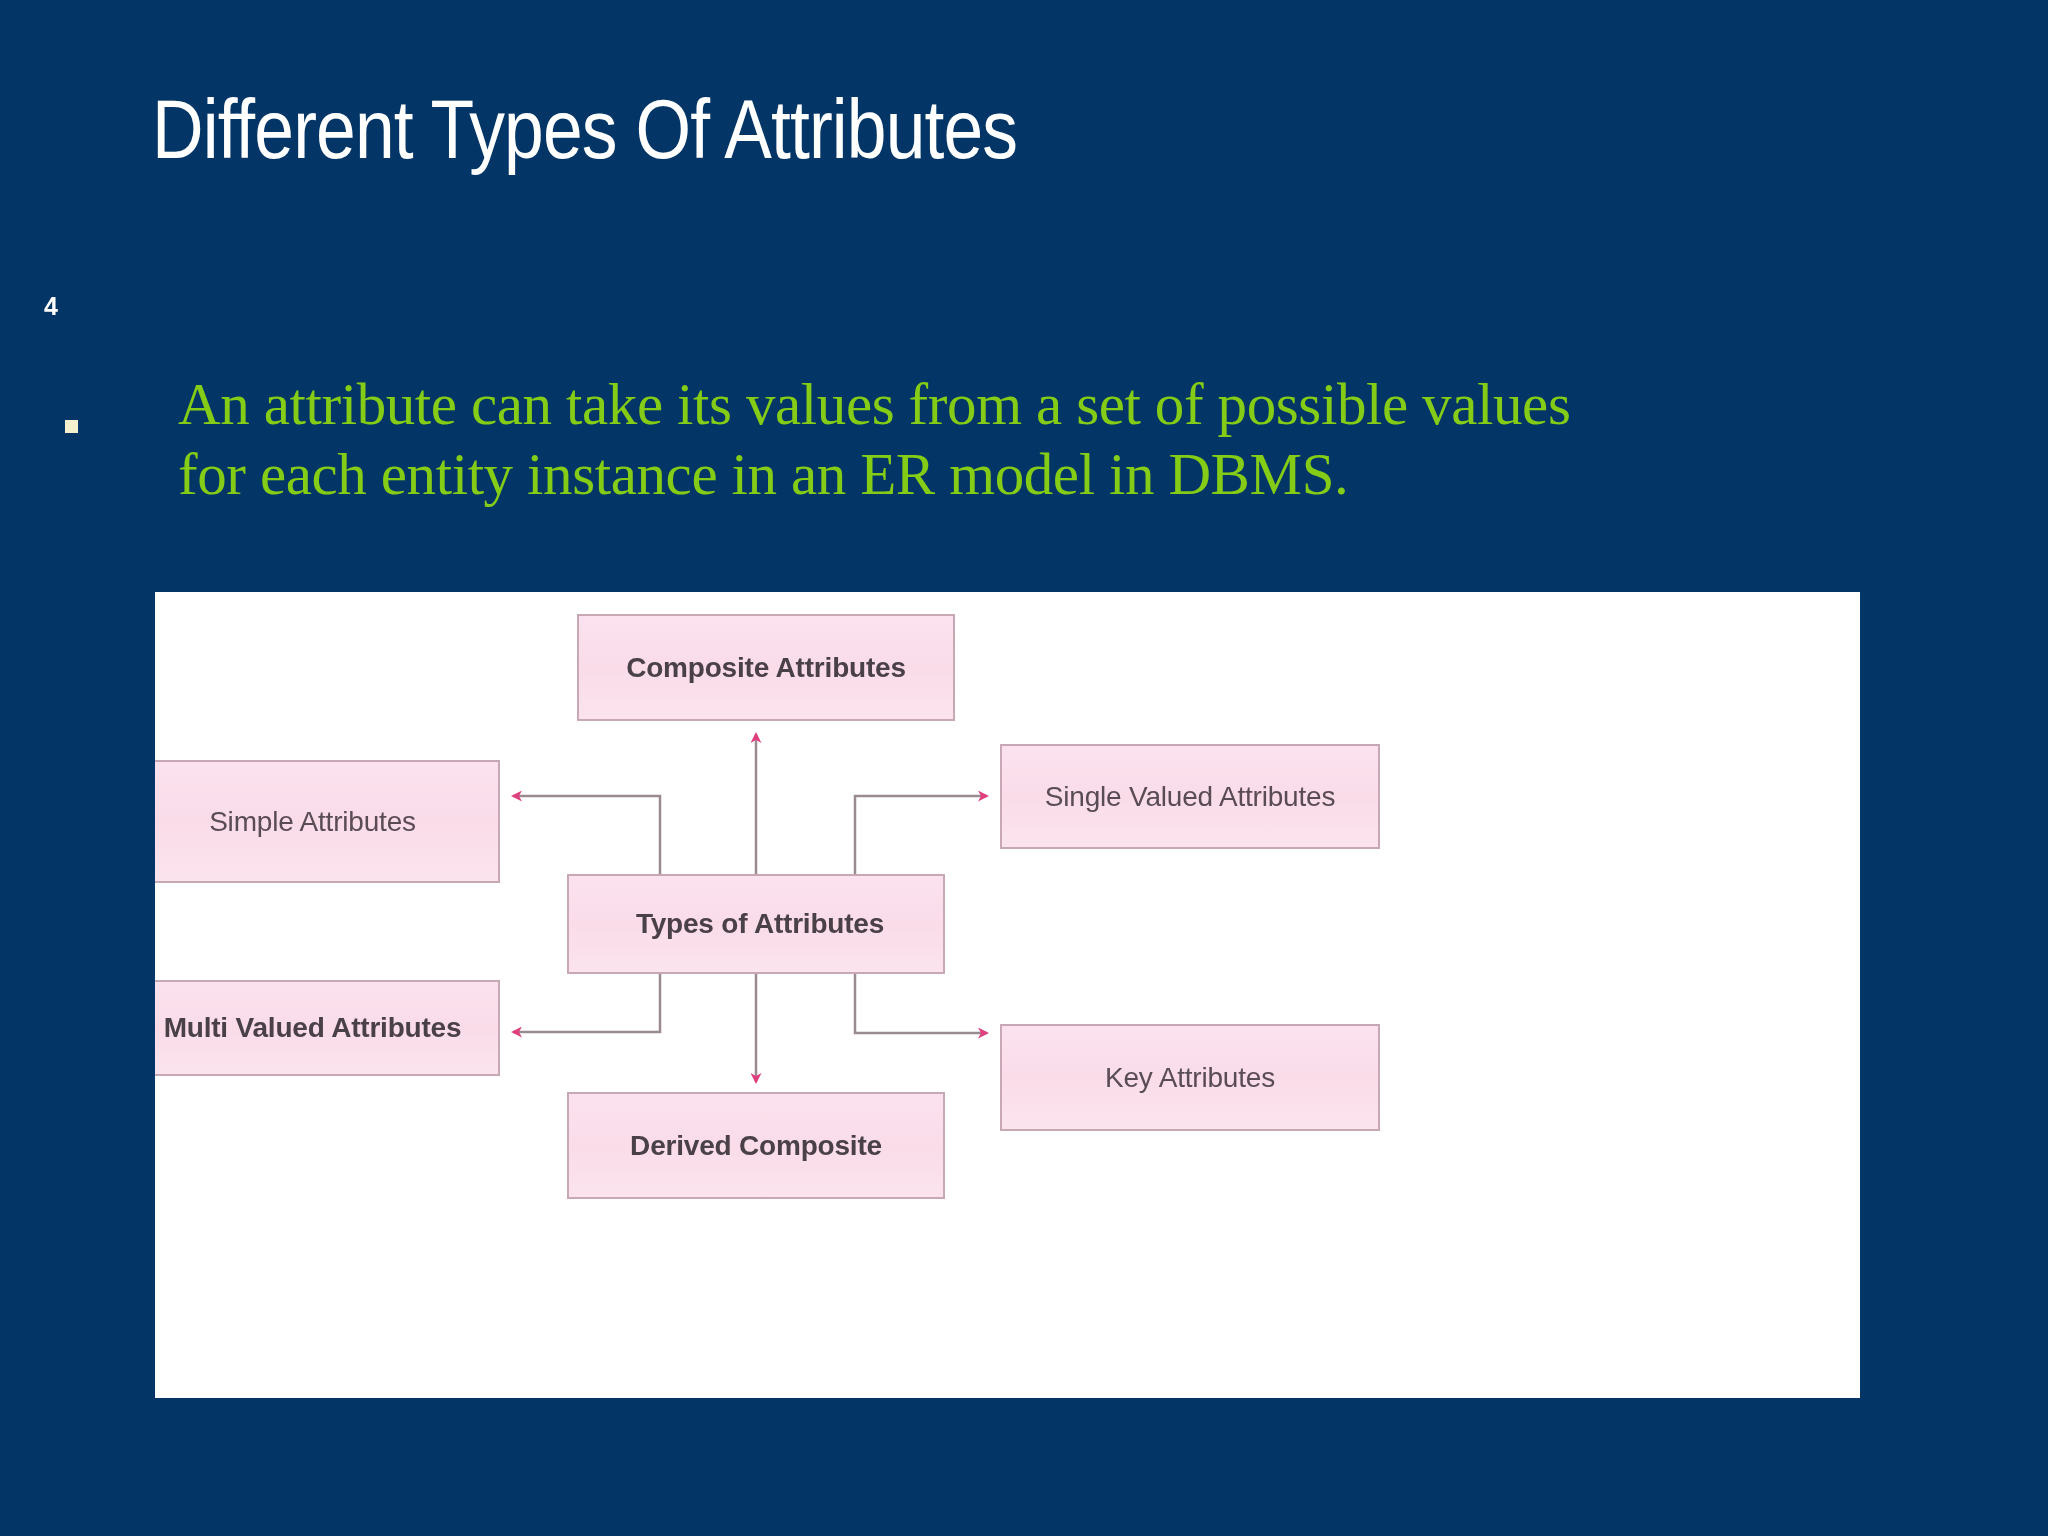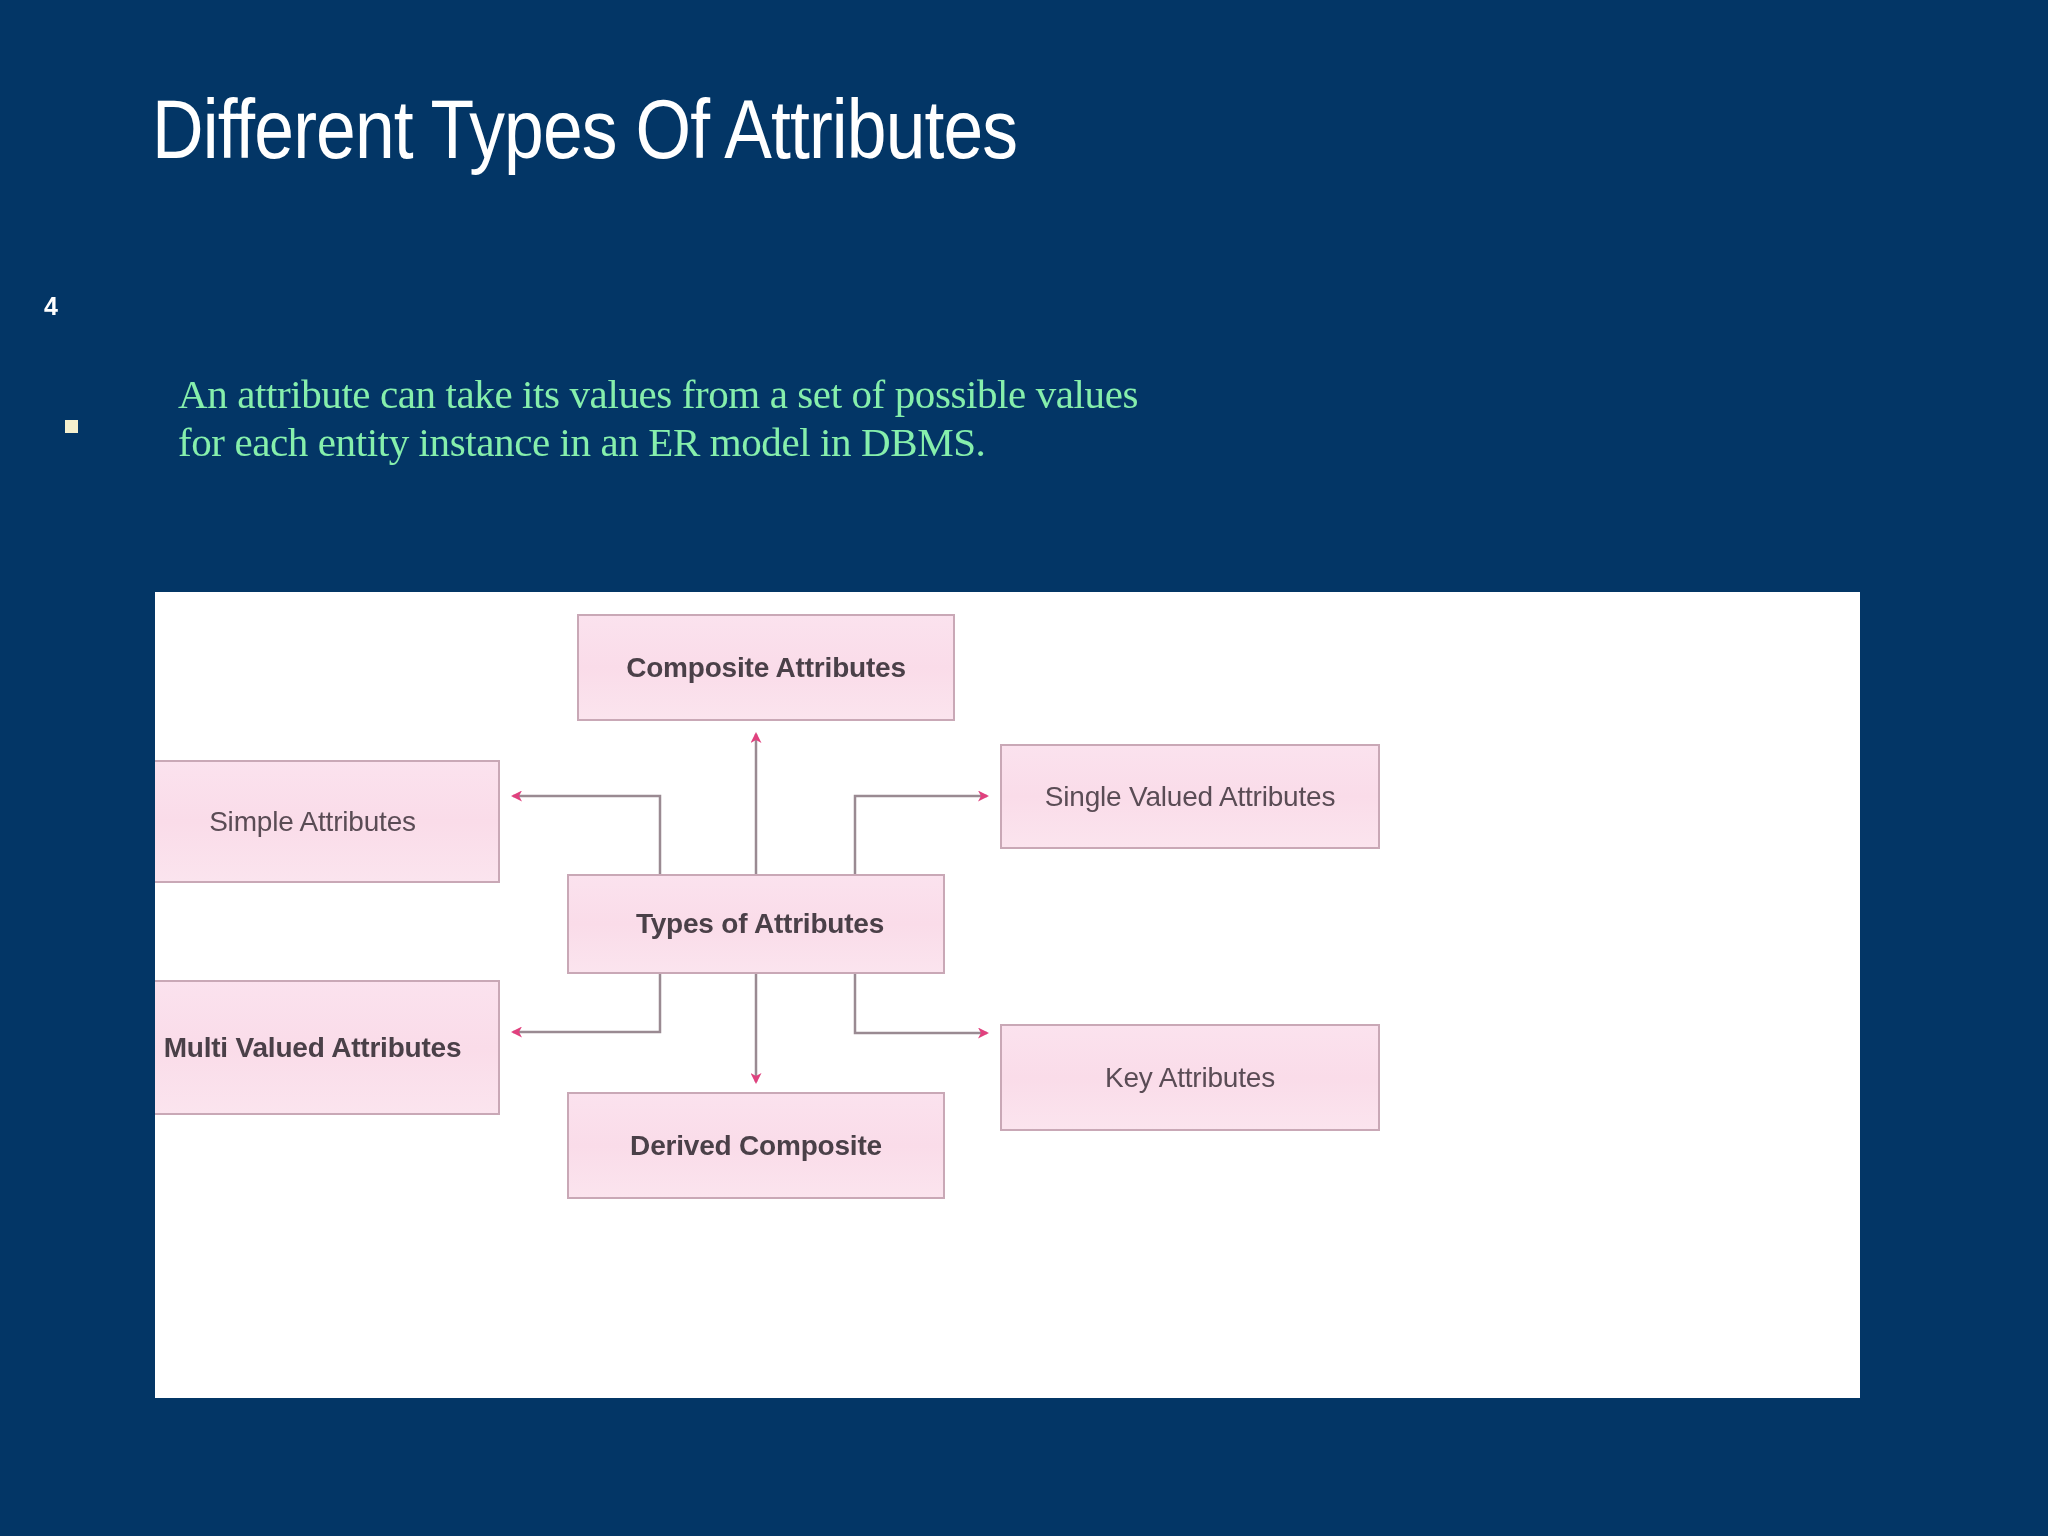--- a/index.html
+++ b/index.html
@@ -44,23 +44,23 @@
     position:absolute;
     left:5px; top:50px;
     width:13px;height:13px;
     background:#F5F0CE;
   }
   #body-text{
     position:absolute;
     left:118px; top:0;
     width:1790px;
     font-family:"Liberation Serif",serif;
-    font-size:41px;
+    font-size:59px;
     line-height:1.18;
-    color:#86efac;
+    color:#84cc16;
     letter-spacing:-0.4px;
   }
   #body-text .ln{display:block;white-space:nowrap;}
 
   
   #diagram-panel{
     position:absolute;
     left:155px; top:592px;
     width:1705px; height:806px;
     background:#ffffff;
@@ -80,21 +80,21 @@
     letter-spacing:-0.2px;
     text-align:center;
   }
   .node.thin{font-weight:500;color:#5A4C55;}
 
   
   #node-composite     {left:412px; top:22px;  width:378px; height:107px;margin-left:10px;}
   #node-simple        {left:-30px; top:168px; width:375px; height:123px;}
   #node-single-valued {left:845px; top:152px; width:380px; height:105px;text-align:center;}
   #node-center        {left:412px; top:282px; width:378px; height:100px;padding-left:8px;}
-  #node-multi-valued  {left:-30px; top:388px; width:375px; height:135px;}
+  #node-multi-valued  {left:-30px; top:388px; width:375px; height:96px;}
   #node-key           {left:845px; top:388px; width:380px; height:107px;margin-top:44px;}
   #node-derived       {left:412px; top:500px; width:378px; height:107px;}
 
   #connectors{position:absolute;left:0;top:0;width:1705px;height:806px;}
 </style>
 </head>
 <body>
 
 <div id="slide-title">Different Types Of Attributes</div>
 

